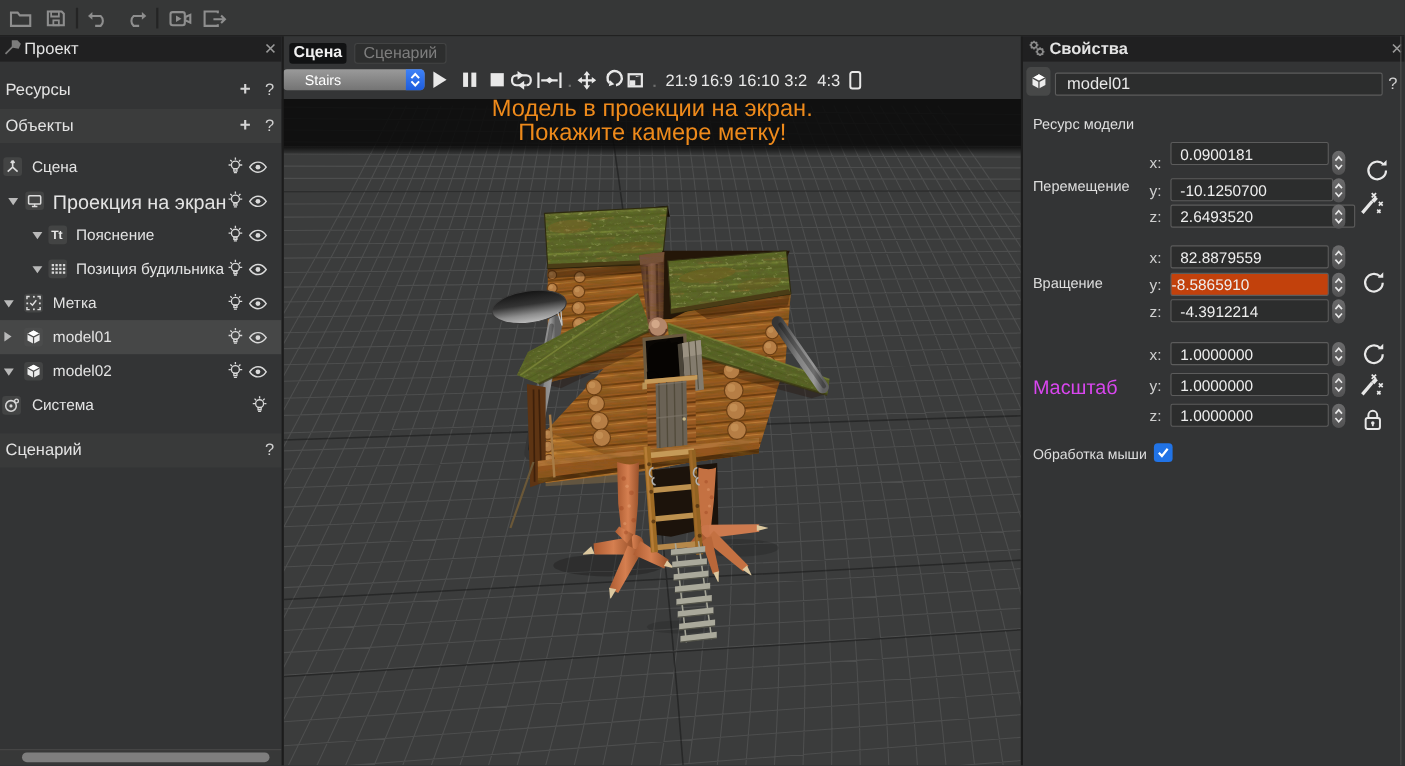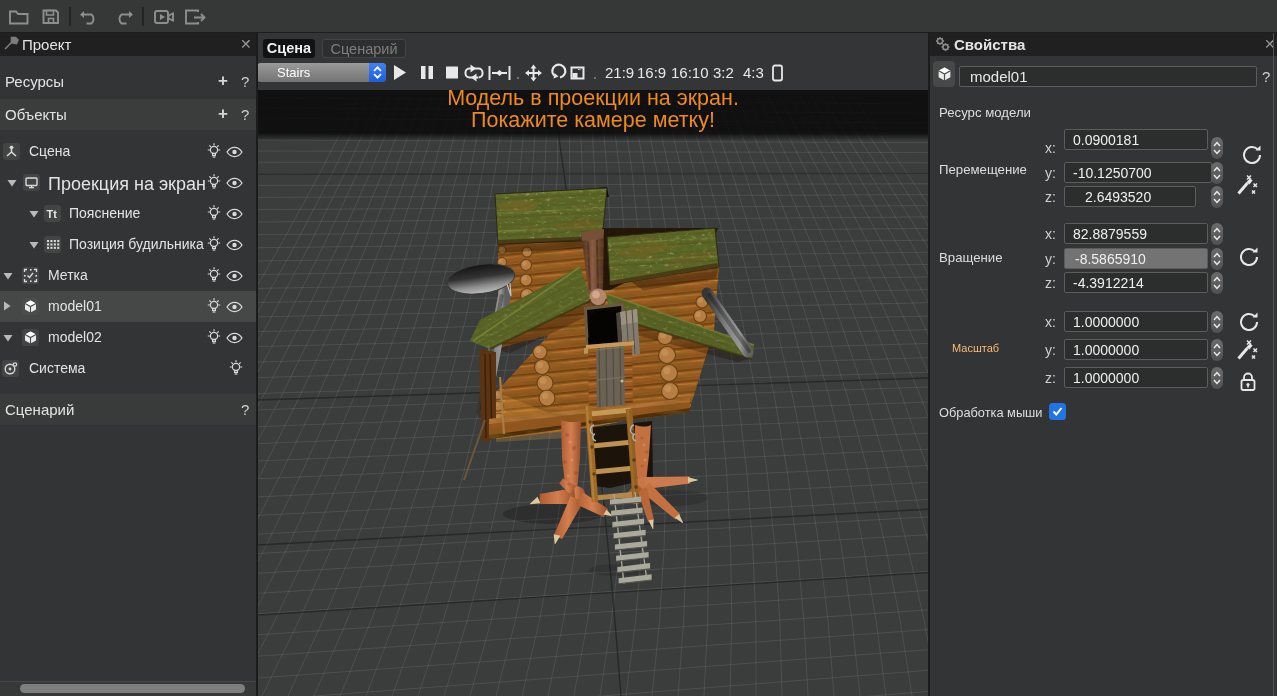--- a/index.html
+++ b/index.html
@@ -614,45 +614,45 @@
     <svg class="abs" style="left:282px;top:106px" width="10" height="18" viewBox="0 0 10 18">
       <path d="M2 7l3-3.4L8 7M2 11l3 3.4L8 11" stroke="#e8e8e8" stroke-width="1.5" fill="none"></path>
     </svg>
     <div class="abs" style="left:112px;top:132px;color:#cfcfcf;font-size:14px;width:14px;text-align:right">y:</div>
     <div class="abs" style="left:134px;top:129px;width:148px;height:21px;background:#2c2d2d;border:1px solid #5c5c5c;border-radius:2px;color:#efefef;font-size:14px;line-height:20px;padding-left:8px">-10.1250700</div>
     <div class="abs" style="left:281px;top:129px;width:12px;height:22px;background:linear-gradient(#6b6b6c,#515152);border-radius:6px"></div>
     <svg class="abs" style="left:282px;top:131px" width="10" height="18" viewBox="0 0 10 18">
       <path d="M2 7l3-3.4L8 7M2 11l3 3.4L8 11" stroke="#e8e8e8" stroke-width="1.5" fill="none"></path>
     </svg>
     <div class="abs" style="left:112px;top:156px;color:#cfcfcf;font-size:14px;width:14px;text-align:right">z:</div>
-    <div class="abs" style="left:134px;top:153px;width:132px;height:21px;background:#2c2d2d;border:1px solid #5c5c5c;border-radius:2px;color:#efefef;font-size:14px;line-height:20px;padding-left:20px">2.6493520</div>
+    <div class="abs" style="left:134px;top:153px;width:168px;height:21px;background:#2c2d2d;border:1px solid #5c5c5c;border-radius:2px;color:#efefef;font-size:14px;line-height:20px;padding-left:8px">2.6493520</div>
     <div class="abs" style="left:281px;top:153px;width:12px;height:22px;background:linear-gradient(#6b6b6c,#515152);border-radius:6px"></div>
     <svg class="abs" style="left:282px;top:155px" width="10" height="18" viewBox="0 0 10 18">
       <path d="M2 7l3-3.4L8 7M2 11l3 3.4L8 11" stroke="#e8e8e8" stroke-width="1.5" fill="none"></path>
     </svg>
     <div class="abs" style="left:9px;top:217px;color:#dedede;font-size:13.2px">Вращение</div>
     <div class="abs" style="left:112px;top:193px;color:#cfcfcf;font-size:14px;width:14px;text-align:right">x:</div>
     <div class="abs" style="left:134px;top:190px;width:144px;height:21px;background:#2c2d2d;border:1px solid #5c5c5c;border-radius:2px;color:#efefef;font-size:14px;line-height:20px;padding-left:8px">82.8879559</div>
     <div class="abs" style="left:281px;top:190px;width:12px;height:22px;background:linear-gradient(#6b6b6c,#515152);border-radius:6px"></div>
     <svg class="abs" style="left:282px;top:192px" width="10" height="18" viewBox="0 0 10 18">
       <path d="M2 7l3-3.4L8 7M2 11l3 3.4L8 11" stroke="#e8e8e8" stroke-width="1.5" fill="none"></path>
     </svg>
     <div class="abs" style="left:112px;top:218px;color:#cfcfcf;font-size:14px;width:14px;text-align:right">y:</div>
-    <div class="abs" style="left:134px;top:215px;width:144px;height:21px;background:#737373;border:1px solid #5c5c5c;border-radius:2px;color:#efefef;font-size:14px;line-height:20px;padding-left:10px">-8.5865910</div>
+    <div class="abs" style="left:134px;top:215px;width:144px;height:21px;background:#c2410c;border:1px solid #5c5c5c;border-radius:2px;color:#efefef;font-size:14px;line-height:20px;padding-left:0">-8.5865910</div>
     <div class="abs" style="left:281px;top:215px;width:12px;height:22px;background:linear-gradient(#6b6b6c,#515152);border-radius:6px"></div>
     <svg class="abs" style="left:282px;top:217px" width="10" height="18" viewBox="0 0 10 18">
       <path d="M2 7l3-3.4L8 7M2 11l3 3.4L8 11" stroke="#e8e8e8" stroke-width="1.5" fill="none"></path>
     </svg>
     <div class="abs" style="left:112px;top:242px;color:#cfcfcf;font-size:14px;width:14px;text-align:right">z:</div>
     <div class="abs" style="left:134px;top:239px;width:144px;height:21px;background:#2c2d2d;border:1px solid #5c5c5c;border-radius:2px;color:#efefef;font-size:14px;line-height:20px;padding-left:8px">-4.3912214</div>
     <div class="abs" style="left:281px;top:239px;width:12px;height:22px;background:linear-gradient(#6b6b6c,#515152);border-radius:6px"></div>
     <svg class="abs" style="left:282px;top:241px" width="10" height="18" viewBox="0 0 10 18">
       <path d="M2 7l3-3.4L8 7M2 11l3 3.4L8 11" stroke="#e8e8e8" stroke-width="1.5" fill="none"></path>
     </svg>
-    <div class="abs" style="left:22px;top:309px;color:#fdba74;font-size:11px">Масштаб</div>
+    <div class="abs" style="left:9px;top:309px;color:#d946ef;font-size:18px">Масштаб</div>
     <div class="abs" style="left:112px;top:281px;color:#cfcfcf;font-size:14px;width:14px;text-align:right">x:</div>
     <div class="abs" style="left:134px;top:278px;width:144px;height:21px;background:#2c2d2d;border:1px solid #5c5c5c;border-radius:2px;color:#efefef;font-size:14px;line-height:20px;padding-left:8px">1.0000000</div>
     <div class="abs" style="left:281px;top:278px;width:12px;height:22px;background:linear-gradient(#6b6b6c,#515152);border-radius:6px"></div>
     <svg class="abs" style="left:282px;top:280px" width="10" height="18" viewBox="0 0 10 18">
       <path d="M2 7l3-3.4L8 7M2 11l3 3.4L8 11" stroke="#e8e8e8" stroke-width="1.5" fill="none"></path>
     </svg>
     <div class="abs" style="left:112px;top:309px;color:#cfcfcf;font-size:14px;width:14px;text-align:right">y:</div>
     <div class="abs" style="left:134px;top:306px;width:144px;height:21px;background:#2c2d2d;border:1px solid #5c5c5c;border-radius:2px;color:#efefef;font-size:14px;line-height:20px;padding-left:8px">1.0000000</div>
     <div class="abs" style="left:281px;top:306px;width:12px;height:22px;background:linear-gradient(#6b6b6c,#515152);border-radius:6px"></div>
     <svg class="abs" style="left:282px;top:308px" width="10" height="18" viewBox="0 0 10 18">

